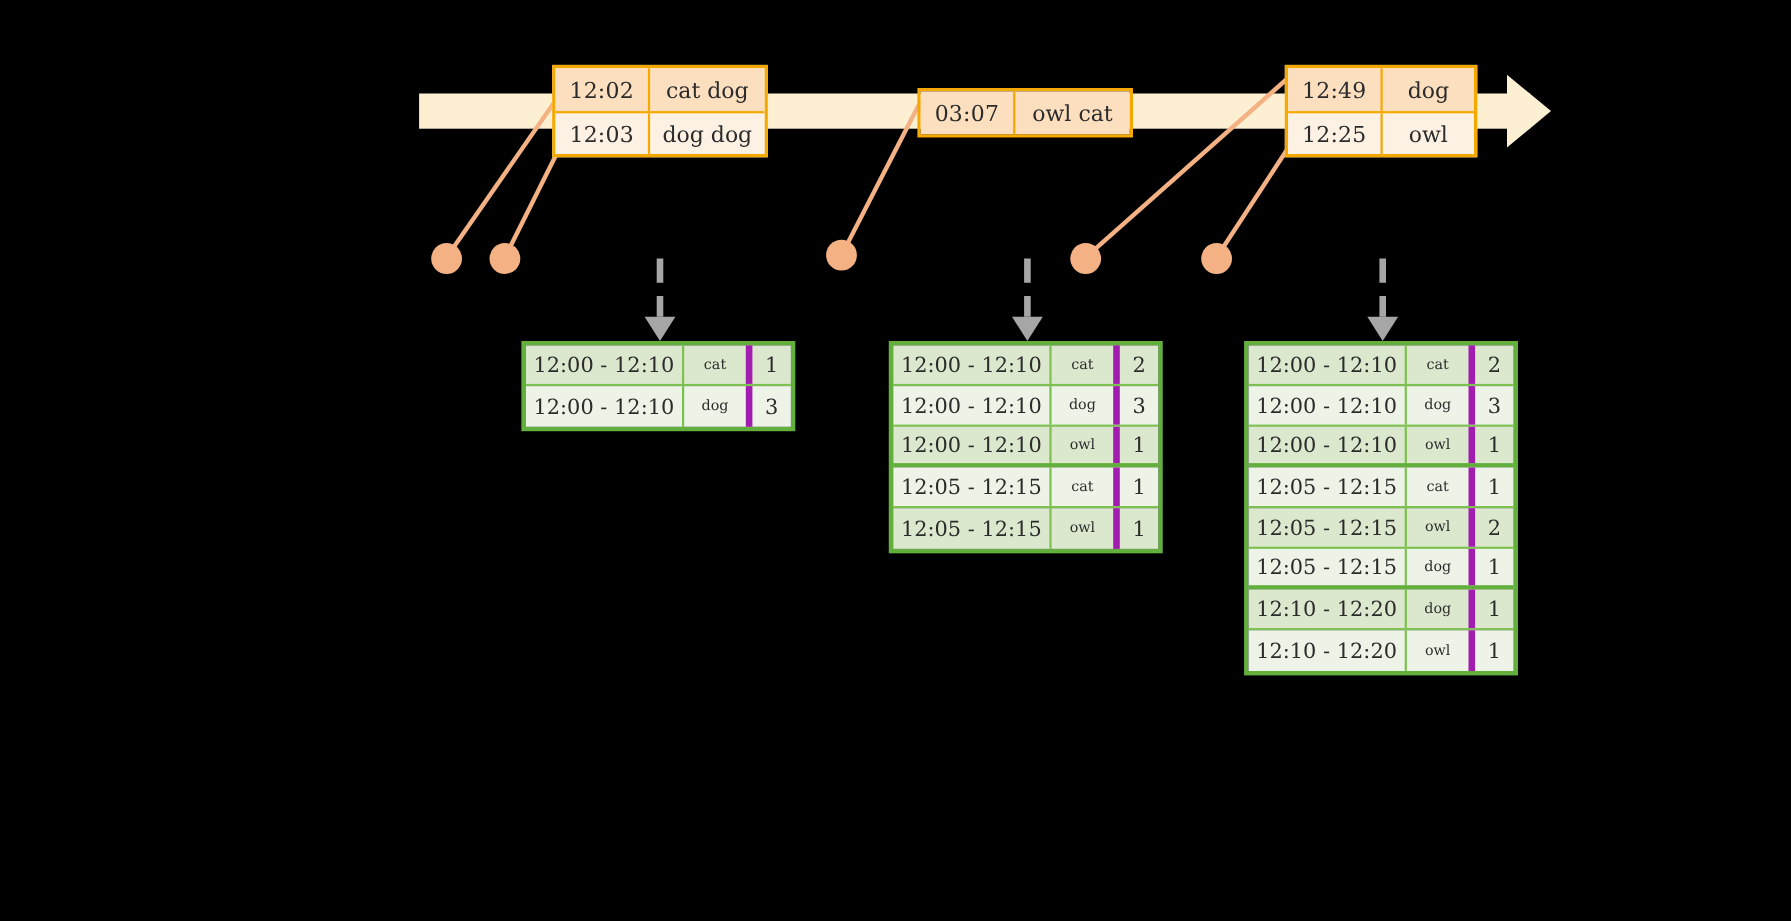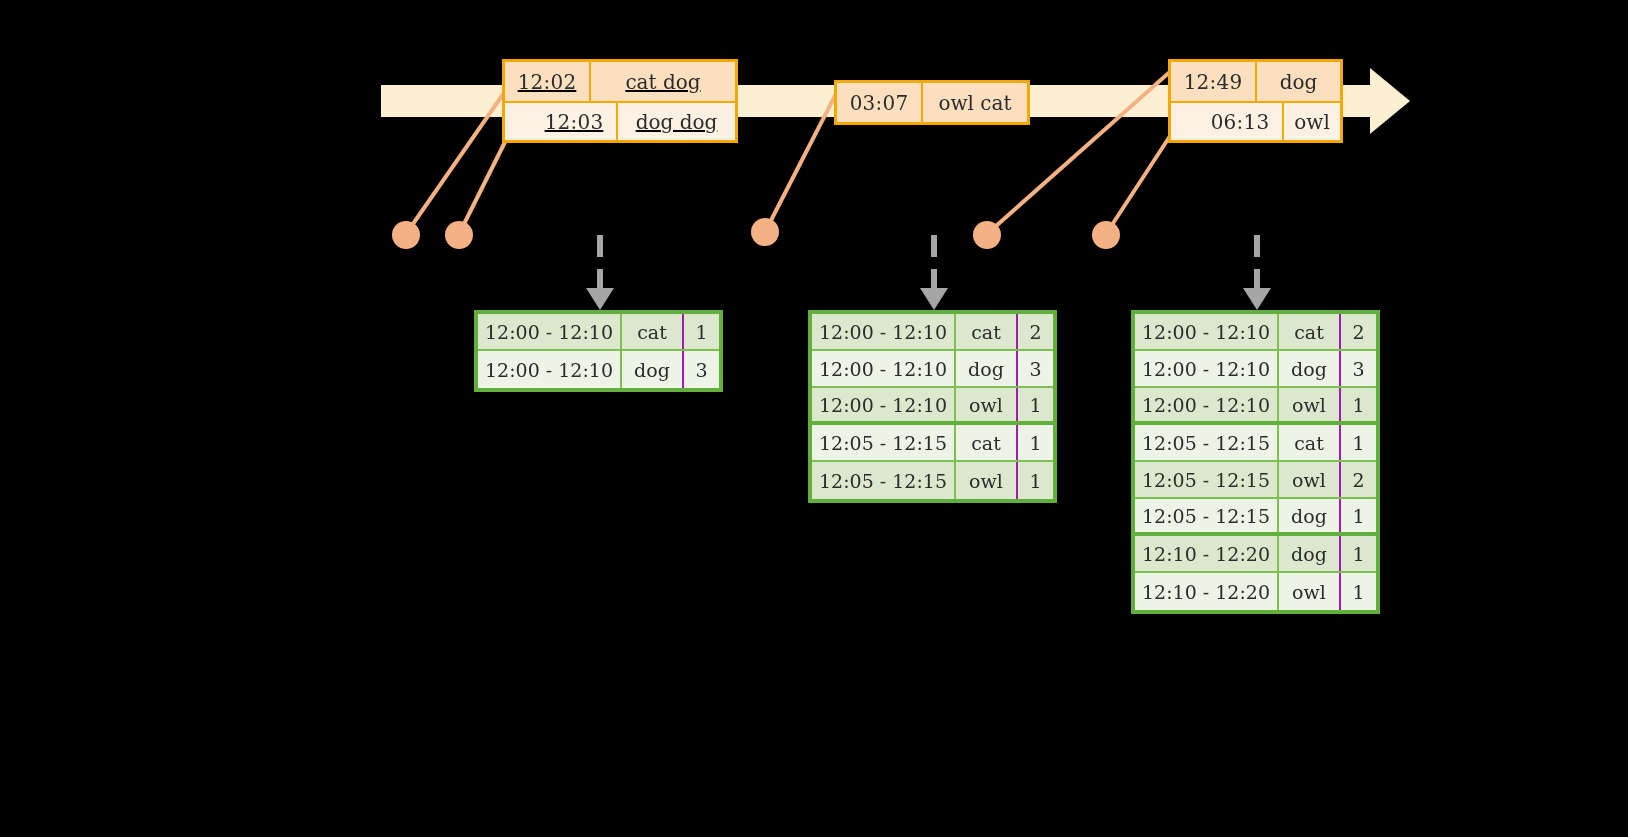--- a/index.html
+++ b/index.html
@@ -34,21 +34,21 @@
   }
   .event-row {
     display: flex;
     height: 39px;
     box-sizing: border-box;
   }
   .event-row + .event-row {
     border-top: 2px solid #F5A800;
   }
   .event-row.shade  { background: #FBDFBE; }
-  .event-row.plain  { background: #FDF1E3; padding-left: 27px; }
+  .event-row.plain  { background: #FDF1E3; }
   .event-time {
     width: 86px;
     display: flex;
     align-items: center;
     justify-content: center;
     font-size: 20px;
     color: #2b2b2b;
     border-right: 2px solid #F5A800;
     box-sizing: border-box;
     letter-spacing: .2px;
@@ -88,23 +88,23 @@
     justify-content: center;
     font-size: 19px;
     color: #2b2b2b;
     border-right: 2px solid #7CC04F;
     box-sizing: border-box;
   }
   .rt-key {
     display: flex;
     align-items: center;
     justify-content: center;
-    font-size: 19px;
-    color: #2b2b2b;
-    border-right: 2px solid #a21caf;
+    font-size: 13px;
+    color: #2b2b2b;
+    border-right: 6px solid #a21caf;
     box-sizing: border-box;
   }
   .rt-count {
     display: flex;
     align-items: center;
     justify-content: center;
     font-size: 19px;
     color: #2b2b2b;
     box-sizing: border-box;
   }
@@ -142,21 +142,21 @@
       <line x1="934" y1="235" x2="934" y2="288"></line>
       <line x1="1257" y1="235" x2="1257" y2="288"></line>
     </g>
     <g fill="#A6A6A6">
       <polygon points="586,288 614,288 600,310"></polygon>
       <polygon points="920,288 948,288 934,310"></polygon>
       <polygon points="1243,288 1271,288 1257,310"></polygon>
     </g>
   </svg>
 
-  <div class="event-box" id="event-box-1" style="left:502px; top:59px; width:236px;text-decoration:underline;">
+  <div class="event-box" id="event-box-1" style="left:502px; top:59px; width:196px;">
     <div class="event-row shade">
       <div class="event-time">12:02</div>
       <div class="event-payload">cat dog</div>
     </div>
     <div class="event-row plain">
       <div class="event-time">12:03</div>
       <div class="event-payload">dog dog</div>
     </div>
   </div>
 
@@ -166,21 +166,21 @@
       <div class="event-payload">owl cat</div>
     </div>
   </div>
 
   <div class="event-box" id="event-box-3" style="left:1168px; top:59px; width:175px;">
     <div class="event-row shade">
       <div class="event-time">12:49</div>
       <div class="event-payload">dog</div>
     </div>
     <div class="event-row plain">
-      <div class="event-time">06:13</div>
+      <div class="event-time">12:25</div>
       <div class="event-payload">owl</div>
     </div>
   </div>
 
   <div class="result-table" id="result-table-1" style="left:474px; top:310px; width:249px;">
       <div class="rt-row shade">
         <div class="rt-window" style="width: 144px;">12:00 - 12:10</div>
         <div class="rt-key" style="width: 62px;">cat</div>
         <div class="rt-count" style="flex: 1 1 0%;">1</div>
       </div>

